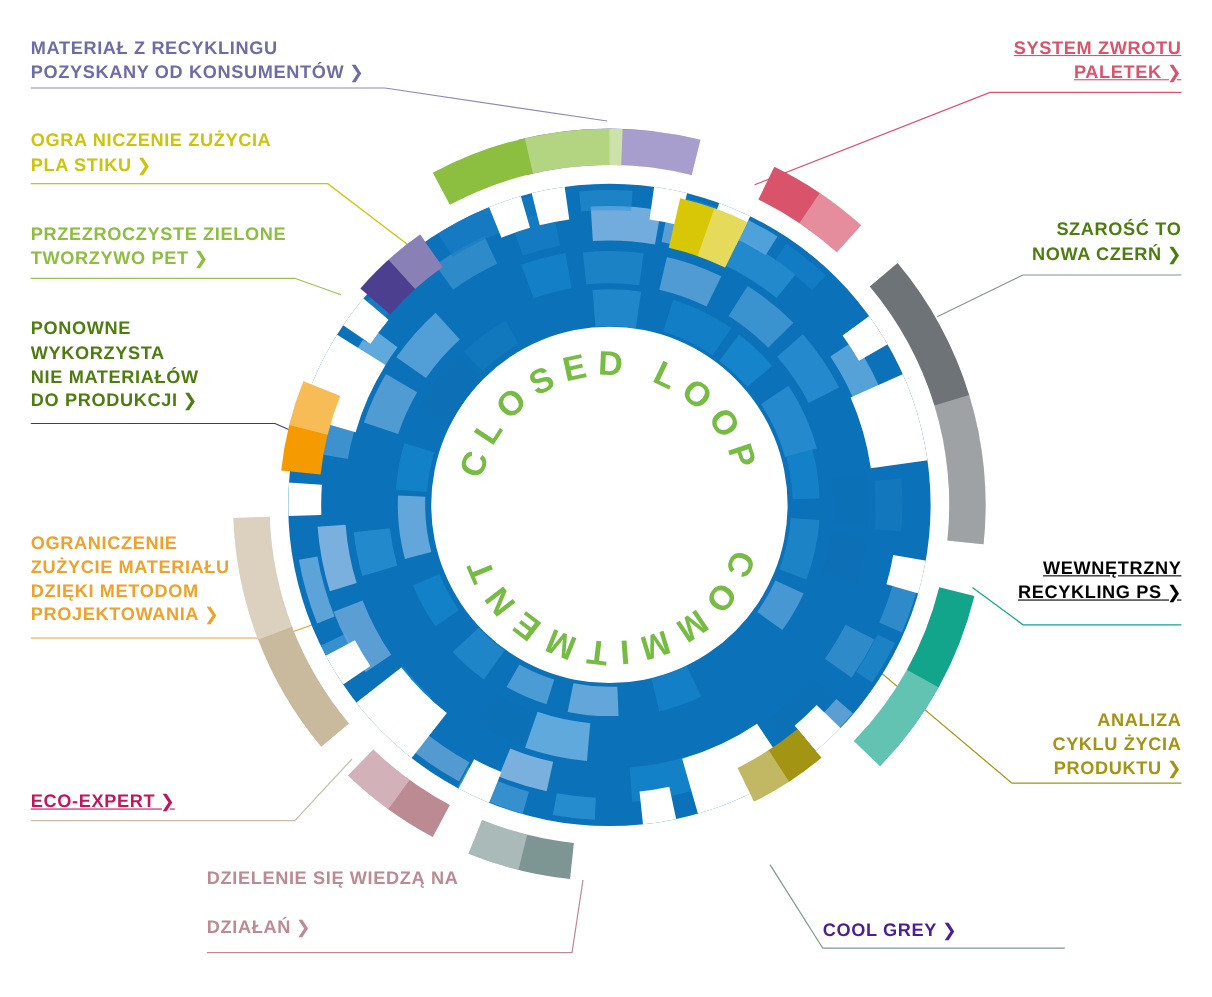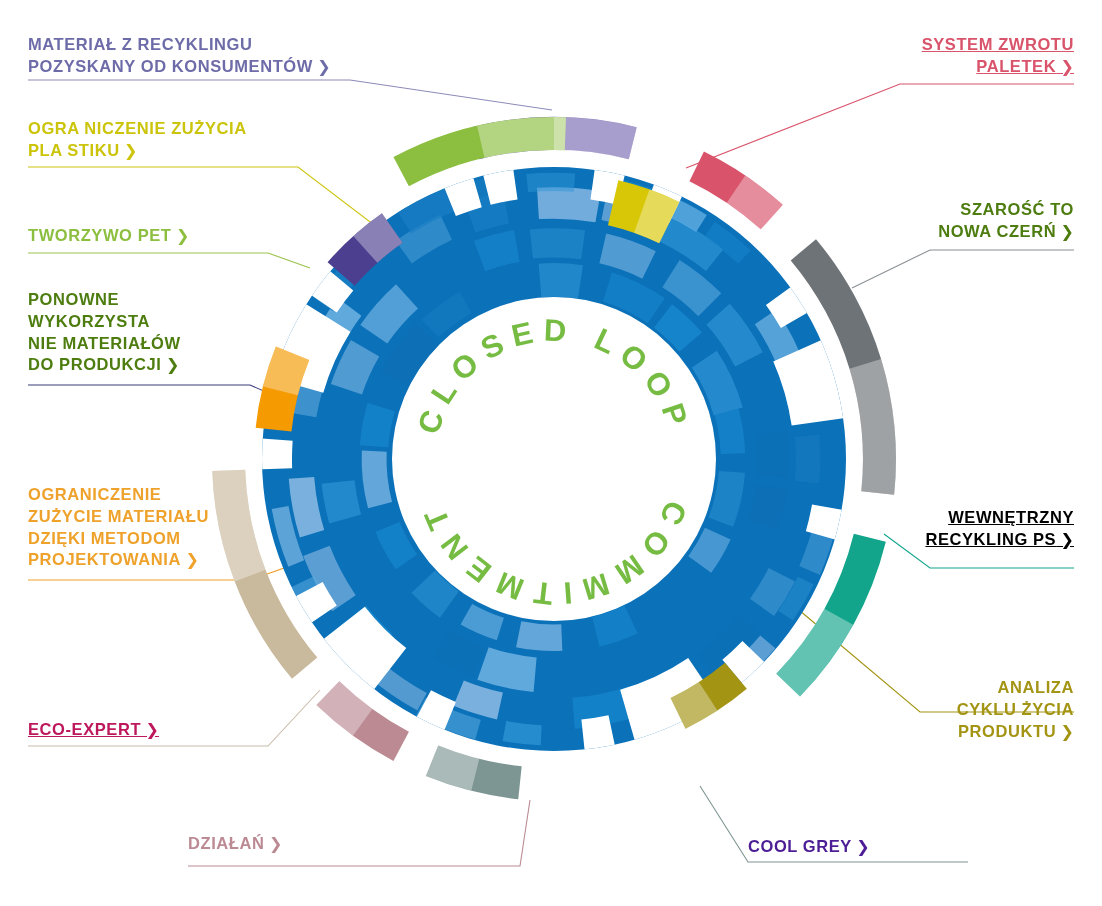--- a/index.html
+++ b/index.html
@@ -32,21 +32,21 @@
   #lbl-pcr      {left:28px;  top:34px;  width:360px;}
   #lbl-pla      {left:28px;  top:118px; width:330px;}
   #lbl-pet      {left:28px;  top:203px; width:320px;}
   #lbl-reuse    {left:28px;  top:289px; width:230px;}
   #lbl-design   {left:28px;  top:484px; width:250px;}
   #lbl-eco      {left:28px;  top:719px; width:250px;}
   #lbl-share    {left:188px; top:789px; width:330px;}
   #lbl-pallet   {right:28px; top:34px;  width:330px;}
   #lbl-grey     {right:28px; top:199px; width:330px;}
   #lbl-ps       {right:28px; top:507px; width:330px;}
-  #lbl-lca      {right:28px; top:645px; width:330px;margin-top:32px;}
+  #lbl-lca      {right:28px; top:645px; width:330px;}
   #lbl-cool     {left:748px; top:836px; width:220px;}
 </style>
 </head>
 <body>
 
 <svg id="wheel" viewBox="0 0 1102 906" xmlns="http://www.w3.org/2000/svg">
   <defs>
     <clipPath id="ringClip">
         <path id="ringClipPath" d="M262 459A292 292 0 1 1 846 459A292 292 0 1 1 262 459ZM392 459A162 162 0 1 0 716 459A162 162 0 1 0 392 459Z" fill-rule="evenodd"></path>
       </clipPath>
@@ -192,22 +192,22 @@
       <textPath href="#arcTop" startOffset="50%" text-anchor="middle">CLOSED LOOP</textPath>
     </text>
     <text id="txtBot" font-family="Liberation Sans, sans-serif" font-size="31" font-weight="700" letter-spacing="9" fill="#76BC43">
       <textPath href="#arcBot" startOffset="50%" text-anchor="middle">COMMITMENT</textPath>
     </text>
   </g>
 </svg>
 
 <div class="label l" id="lbl-pcr" style="color: rgb(110, 108, 168);"><span>MATERIAŁ Z RECYKLINGU</span><br><span>POZYSKANY OD KONSUMENTÓW</span><span class="chev"> ❯</span></div>
 <div class="label l" id="lbl-pla" style="color: rgb(203, 196, 10);"><span>OGRA NICZENIE ZUŻYCIA</span><br><span>PLA STIKU</span><span class="chev"> ❯</span></div>
-<div class="label l" id="lbl-pet" style="color: rgb(140, 190, 63);"><br><span>TWORZYWO PET</span><span class="chev"> ❯</span></div>
+<div class="label l" id="lbl-pet" style="color: rgb(140, 190, 63);"><span>PRZEZROCZYSTE ZIELONE</span><br><span>TWORZYWO PET</span><span class="chev"> ❯</span></div>
 <div class="label l" id="lbl-reuse" style="color: #4d7c0f;"><span>PONOWNE</span><br><span>WYKORZYSTA</span><br><span>NIE MATERIAŁÓW</span><br><span>DO PRODUKCJI</span><span class="chev"> ❯</span></div>
 <div class="label l" id="lbl-design" style="color: rgb(239, 162, 43);"><span>OGRANICZENIE</span><br><span>ZUŻYCIE MATERIAŁU</span><br><span>DZIĘKI METODOM</span><br><span>PROJEKTOWANIA</span><span class="chev"> ❯</span></div>
 <div class="label l" id="lbl-eco" style="color: #be185d; text-decoration: underline;"><span>ECO-EXPERT</span><span class="chev"> ❯</span></div>
-<div class="label l" id="lbl-share" style="color: rgb(187, 138, 147);"><br><br><span>DZIAŁAŃ</span><span class="chev"> ❯</span></div>
+<div class="label l" id="lbl-share" style="color: rgb(187, 138, 147);"><span>DZIELENIE SIĘ WIEDZĄ NA</span><br><br><span>DZIAŁAŃ</span><span class="chev"> ❯</span></div>
 <div class="label r" id="lbl-pallet" style="color: rgb(217, 83, 107); text-decoration: underline;"><span>SYSTEM ZWROTU</span><br><span>PALETEK</span><span class="chev"> ❯</span></div>
 <div class="label r" id="lbl-grey" style="color: #4d7c0f;"><span>SZAROŚĆ TO</span><br><span>NOWA CZERŃ</span><span class="chev"> ❯</span></div>
 <div class="label r" id="lbl-ps" style="color: #000000; text-decoration: underline;"><span>WEWNĘTRZNY</span><br><span>RECYKLING PS</span><span class="chev"> ❯</span></div>
 <div class="label r" id="lbl-lca" style="color: rgb(163, 148, 19);"><span>ANALIZA</span><br><span>CYKLU ŻYCIA</span><br><span>PRODUKTU</span><span class="chev"> ❯</span></div>
 <div class="label l" id="lbl-cool" style="color: #4c1d95;"><span>COOL GREY</span><span class="chev"> ❯</span></div>
 
 </body></html>

